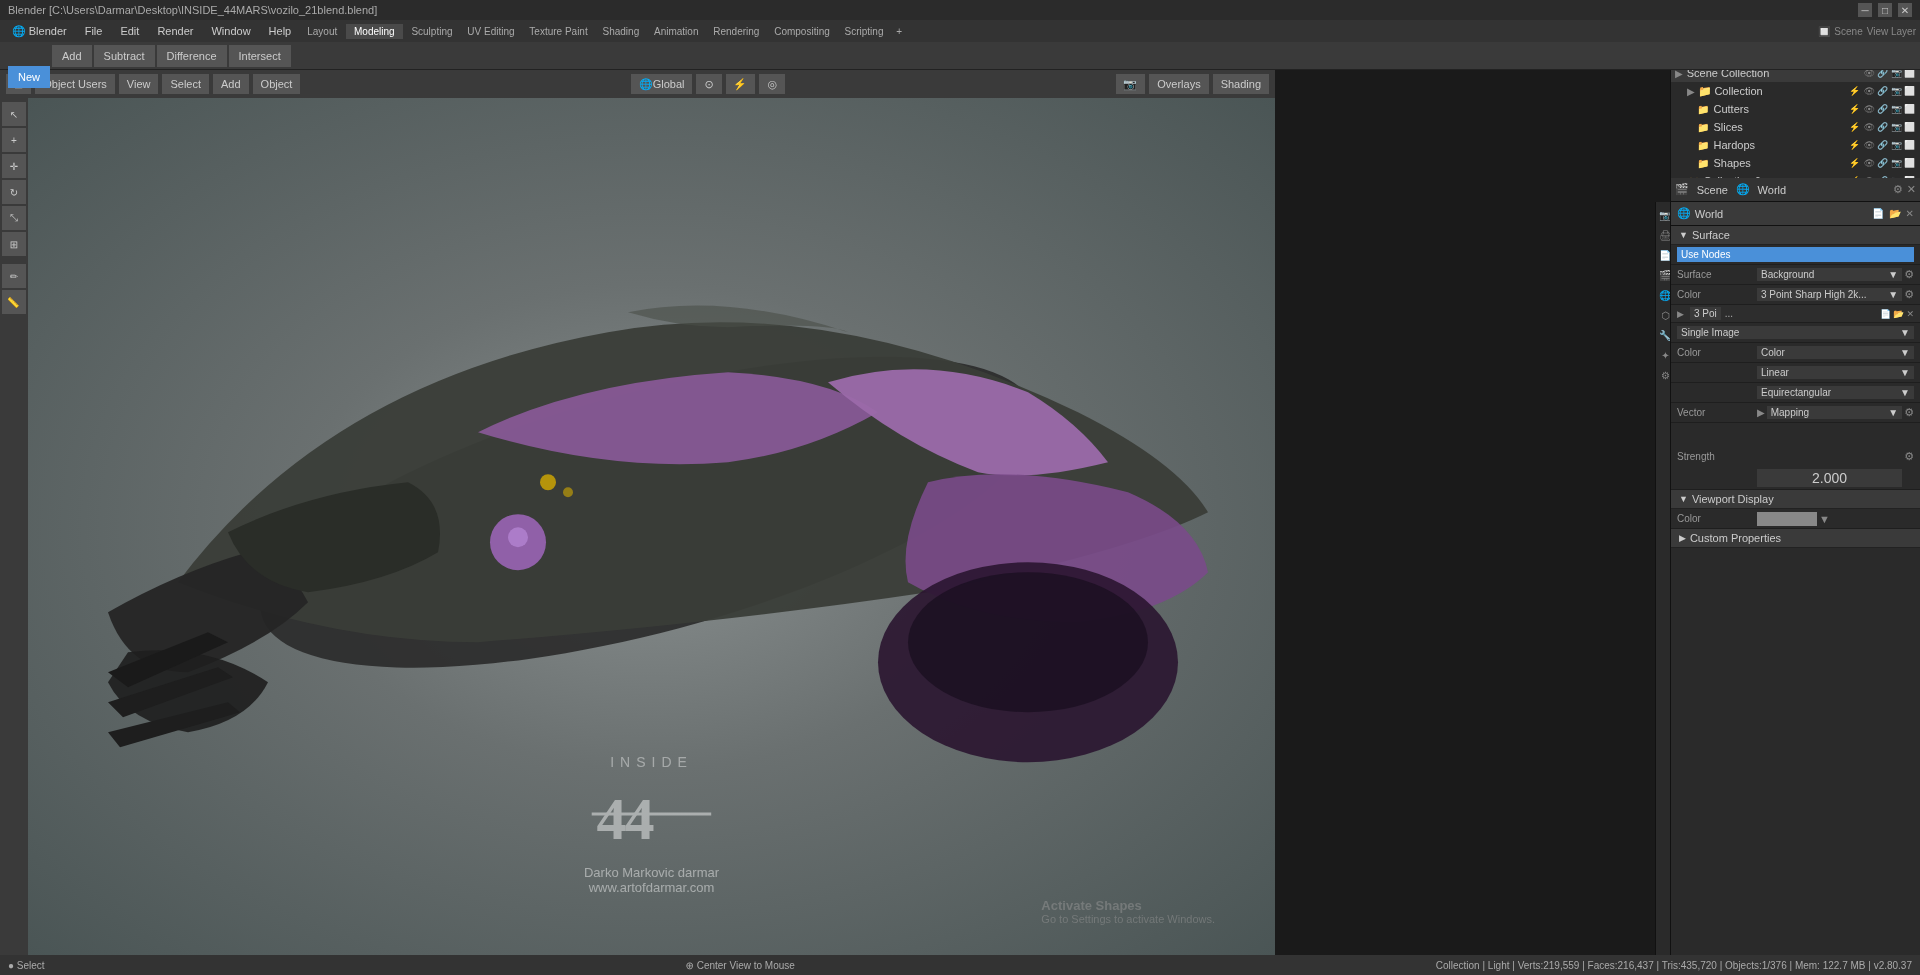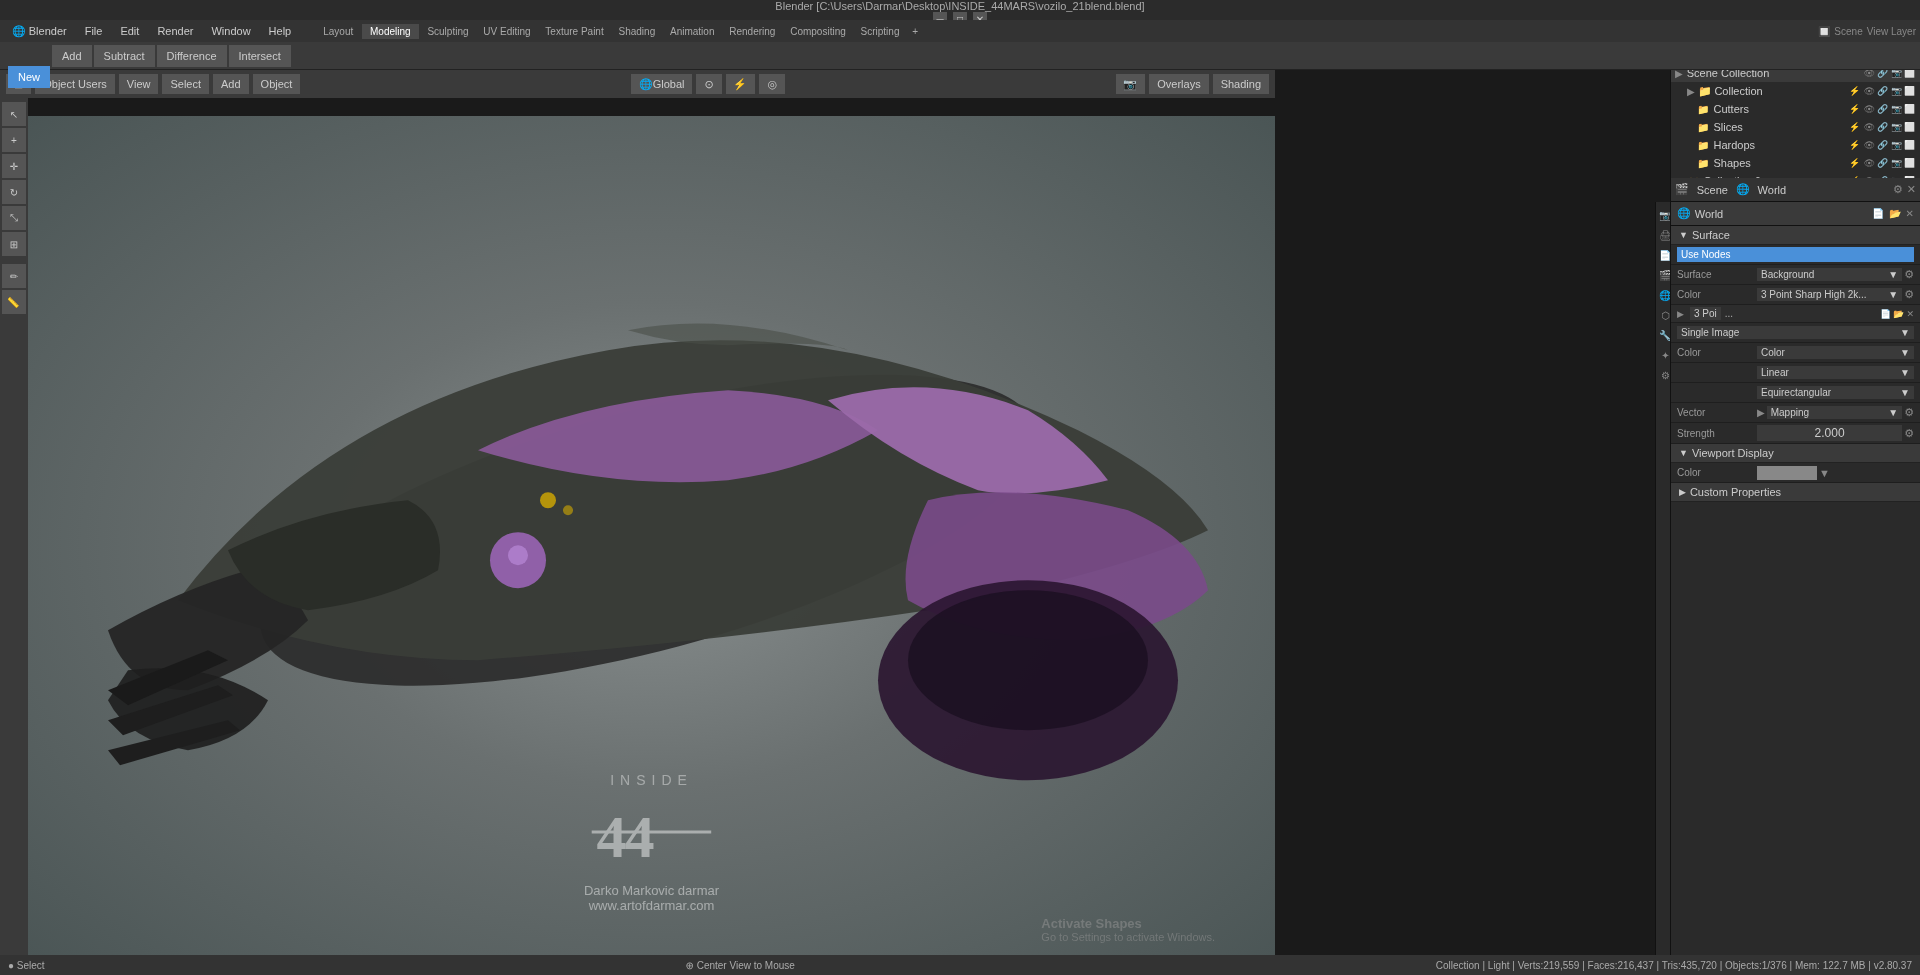--- a/index.html
+++ b/index.html
@@ -18,21 +18,20 @@
     #title-bar {
       position: absolute;
       top: 0; left: 0; right: 0;
       height: 20px;
       background: #2b2b2b;
       display: flex;
       align-items: center;
       justify-content: space-between;
       padding: 0 8px;
       z-index: 100;
-      flex-direction: column;
     }
     #title-bar .title-text {
       font-size: 11px;
       color: #aaa;
     }
     #title-bar .window-controls {
       display: flex;
       gap: 6px;
     }
     #title-bar .win-btn {
@@ -142,21 +141,20 @@
       position: absolute;
       top: 98px; left: 28px;
       width: 1247px;
       bottom: 20px;
       overflow: hidden;
     }
     #viewport-bg {
       width: 100%; height: 100%;
       background: radial-gradient(ellipse at center, #8a9090 0%, #6a7070 40%, #4a5555 100%);
       position: relative;
-      margin-top: 18px;
     }
     #watermark {
       position: absolute;
       bottom: 60px;
       left: 50%;
       transform: translateX(-50%);
       text-align: center;
       color: rgba(255,255,255,0.5);
     }
 
@@ -332,24 +330,25 @@
     .color-swatch {
       width: 60px;
       height: 14px;
       background: #888;
       display: inline-block;
     }
 
     .strength-field {
       background: #3a3a3a;
       padding: 1px 4px;
-      font-size: 12px;
+      font-size: 14px;
       color: #ccc;
       flex: 1;
       text-align: center;
+      margin-top: 44px;
     }
 
     .node-row {
       display: flex;
       align-items: center;
       padding: 2px 6px;
       background: #2d2d2d;
       border-bottom: 1px solid #1e1e1e;
       font-size: 10px;
       gap: 2px;
@@ -396,21 +395,21 @@
   </div>
 </div>
 
 <div id="menu-bar">
   <span class="menu-item">🌐 Blender</span>
   <span class="menu-item">File</span>
   <span class="menu-item">Edit</span>
   <span class="menu-item">Render</span>
   <span class="menu-item">Window</span>
   <span class="menu-item">Help</span>
-  <span style="margin-left:16px; font-size:10px; color:#aaa;">
+  <span style="margin-left:0; font-size:10px; color:#aaa;">
     <span style="padding:2px 6px; cursor:pointer;">Layout</span>
     <span style="padding:2px 8px; background:#4a4a4a; color:#fff; cursor:pointer;">Modeling</span>
     <span style="padding:2px 6px; cursor:pointer;">Sculpting</span>
     <span style="padding:2px 6px; cursor:pointer;">UV Editing</span>
     <span style="padding:2px 6px; cursor:pointer;">Texture Paint</span>
     <span style="padding:2px 6px; cursor:pointer;">Shading</span>
     <span style="padding:2px 6px; cursor:pointer;">Animation</span>
     <span style="padding:2px 6px; cursor:pointer;">Rendering</span>
     <span style="padding:2px 6px; cursor:pointer;">Compositing</span>
     <span style="padding:2px 6px; cursor:pointer;">Scripting</span>

